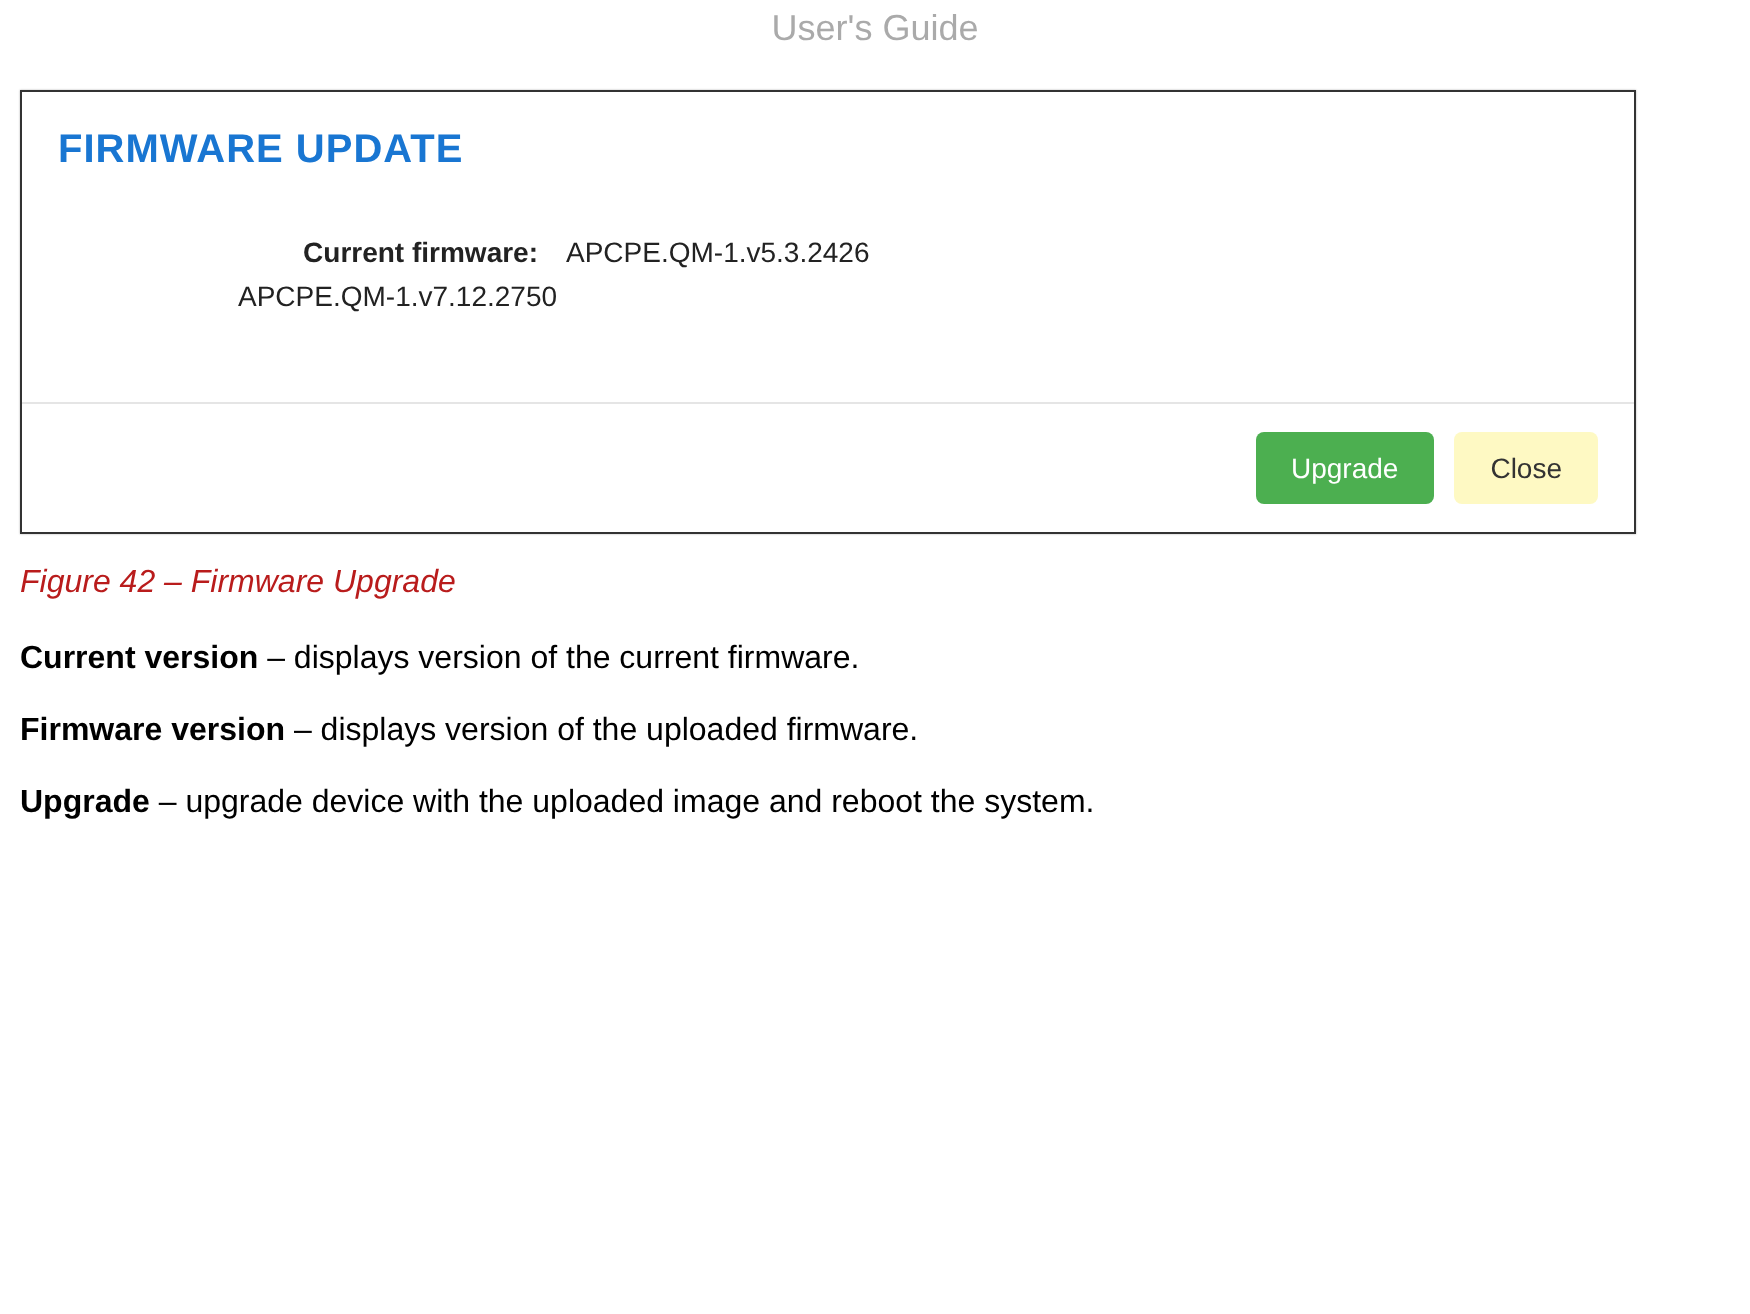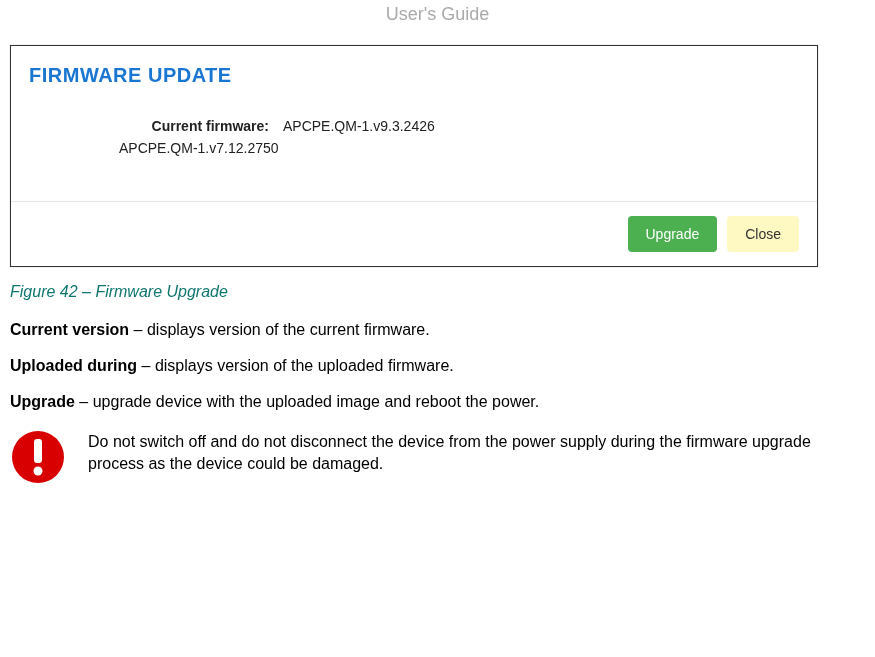--- a/index.html
+++ b/index.html
@@ -50,21 +50,21 @@
       padding: 10px 18px;
       font-size: 14px;
       cursor: pointer;
     }
     .btn-primary { background: #4caf50; color: #fff; }
     .btn-secondary { background: #fef9c3; color: #333; }
     .figure-caption {
       font-style: italic;
       font-size: 16px;
       margin: 14px 0 20px 0;
-      color: #0f766e;
+      color: #b91c1c;
     }
     .desc-line {
       font-size: 16px;
       margin: 0 0 18px 0;
       color: #000;
     }
     .desc-line b { font-weight: bold; }
     .warning-block {
       display: flex;
       align-items: flex-start;
@@ -83,51 +83,41 @@
 
 <div class="content-wrap">
 
   <div class="dialog">
     <div class="dialog-inner">
       <div class="dialog-title">FIRMWARE UPDATE</div>
 
       <div class="fw-rows">
         <div class="fw-row">
           <span class="fw-label">Current firmware:</span>
-          <span class="fw-value">APCPE.QM-1.v9.3.2426</span>
+          <span class="fw-value">APCPE.QM-1.v5.3.2426</span>
         </div>
         <div class="fw-row">
           <span class="fw-value">APCPE.QM-1.v7.12.2750</span>
         </div>
       </div>
     </div>
     <div class="dialog-footer">
       <button class="btn btn-primary">Upgrade</button>
       <button class="btn btn-secondary">Close</button>
     </div>
   </div>
 
   <div class="figure-caption">Figure 42 – Firmware Upgrade</div>
 
   <p class="desc-line">
     <b>Current version</b><span> – displays version of the current firmware.</span>
   </p>
 
   <p class="desc-line">
-    <b>Uploaded during</b><span> – displays version of the uploaded firmware.</span>
+    <b>Firmware version</b><span> – displays version of the uploaded firmware.</span>
   </p>
 
   <p class="desc-line">
-    <b>Upgrade</b><span> – upgrade device with the uploaded image and reboot the power.</span>
+    <b>Upgrade</b><span> – upgrade device with the uploaded image and reboot the system.</span>
   </p>
 
-  <div class="warning-block">
-    <span class="warn-icon">
-      <svg width="56" height="56" viewBox="0 0 56 56">
-        <circle cx="28" cy="28" r="26" fill="#d80000"></circle>
-        <rect x="24" y="10" width="8" height="24" rx="3" fill="#fff"></rect>
-        <circle cx="28" cy="42" r="4.5" fill="#fff"></circle>
-      </svg>
-    </span>
-    <div class="warn-text">Do not switch off and do not disconnect the device from the power supply during the firmware upgrade process as the device could be damaged.</div>
-  </div>
 
 </div>
 
 </body></html>

